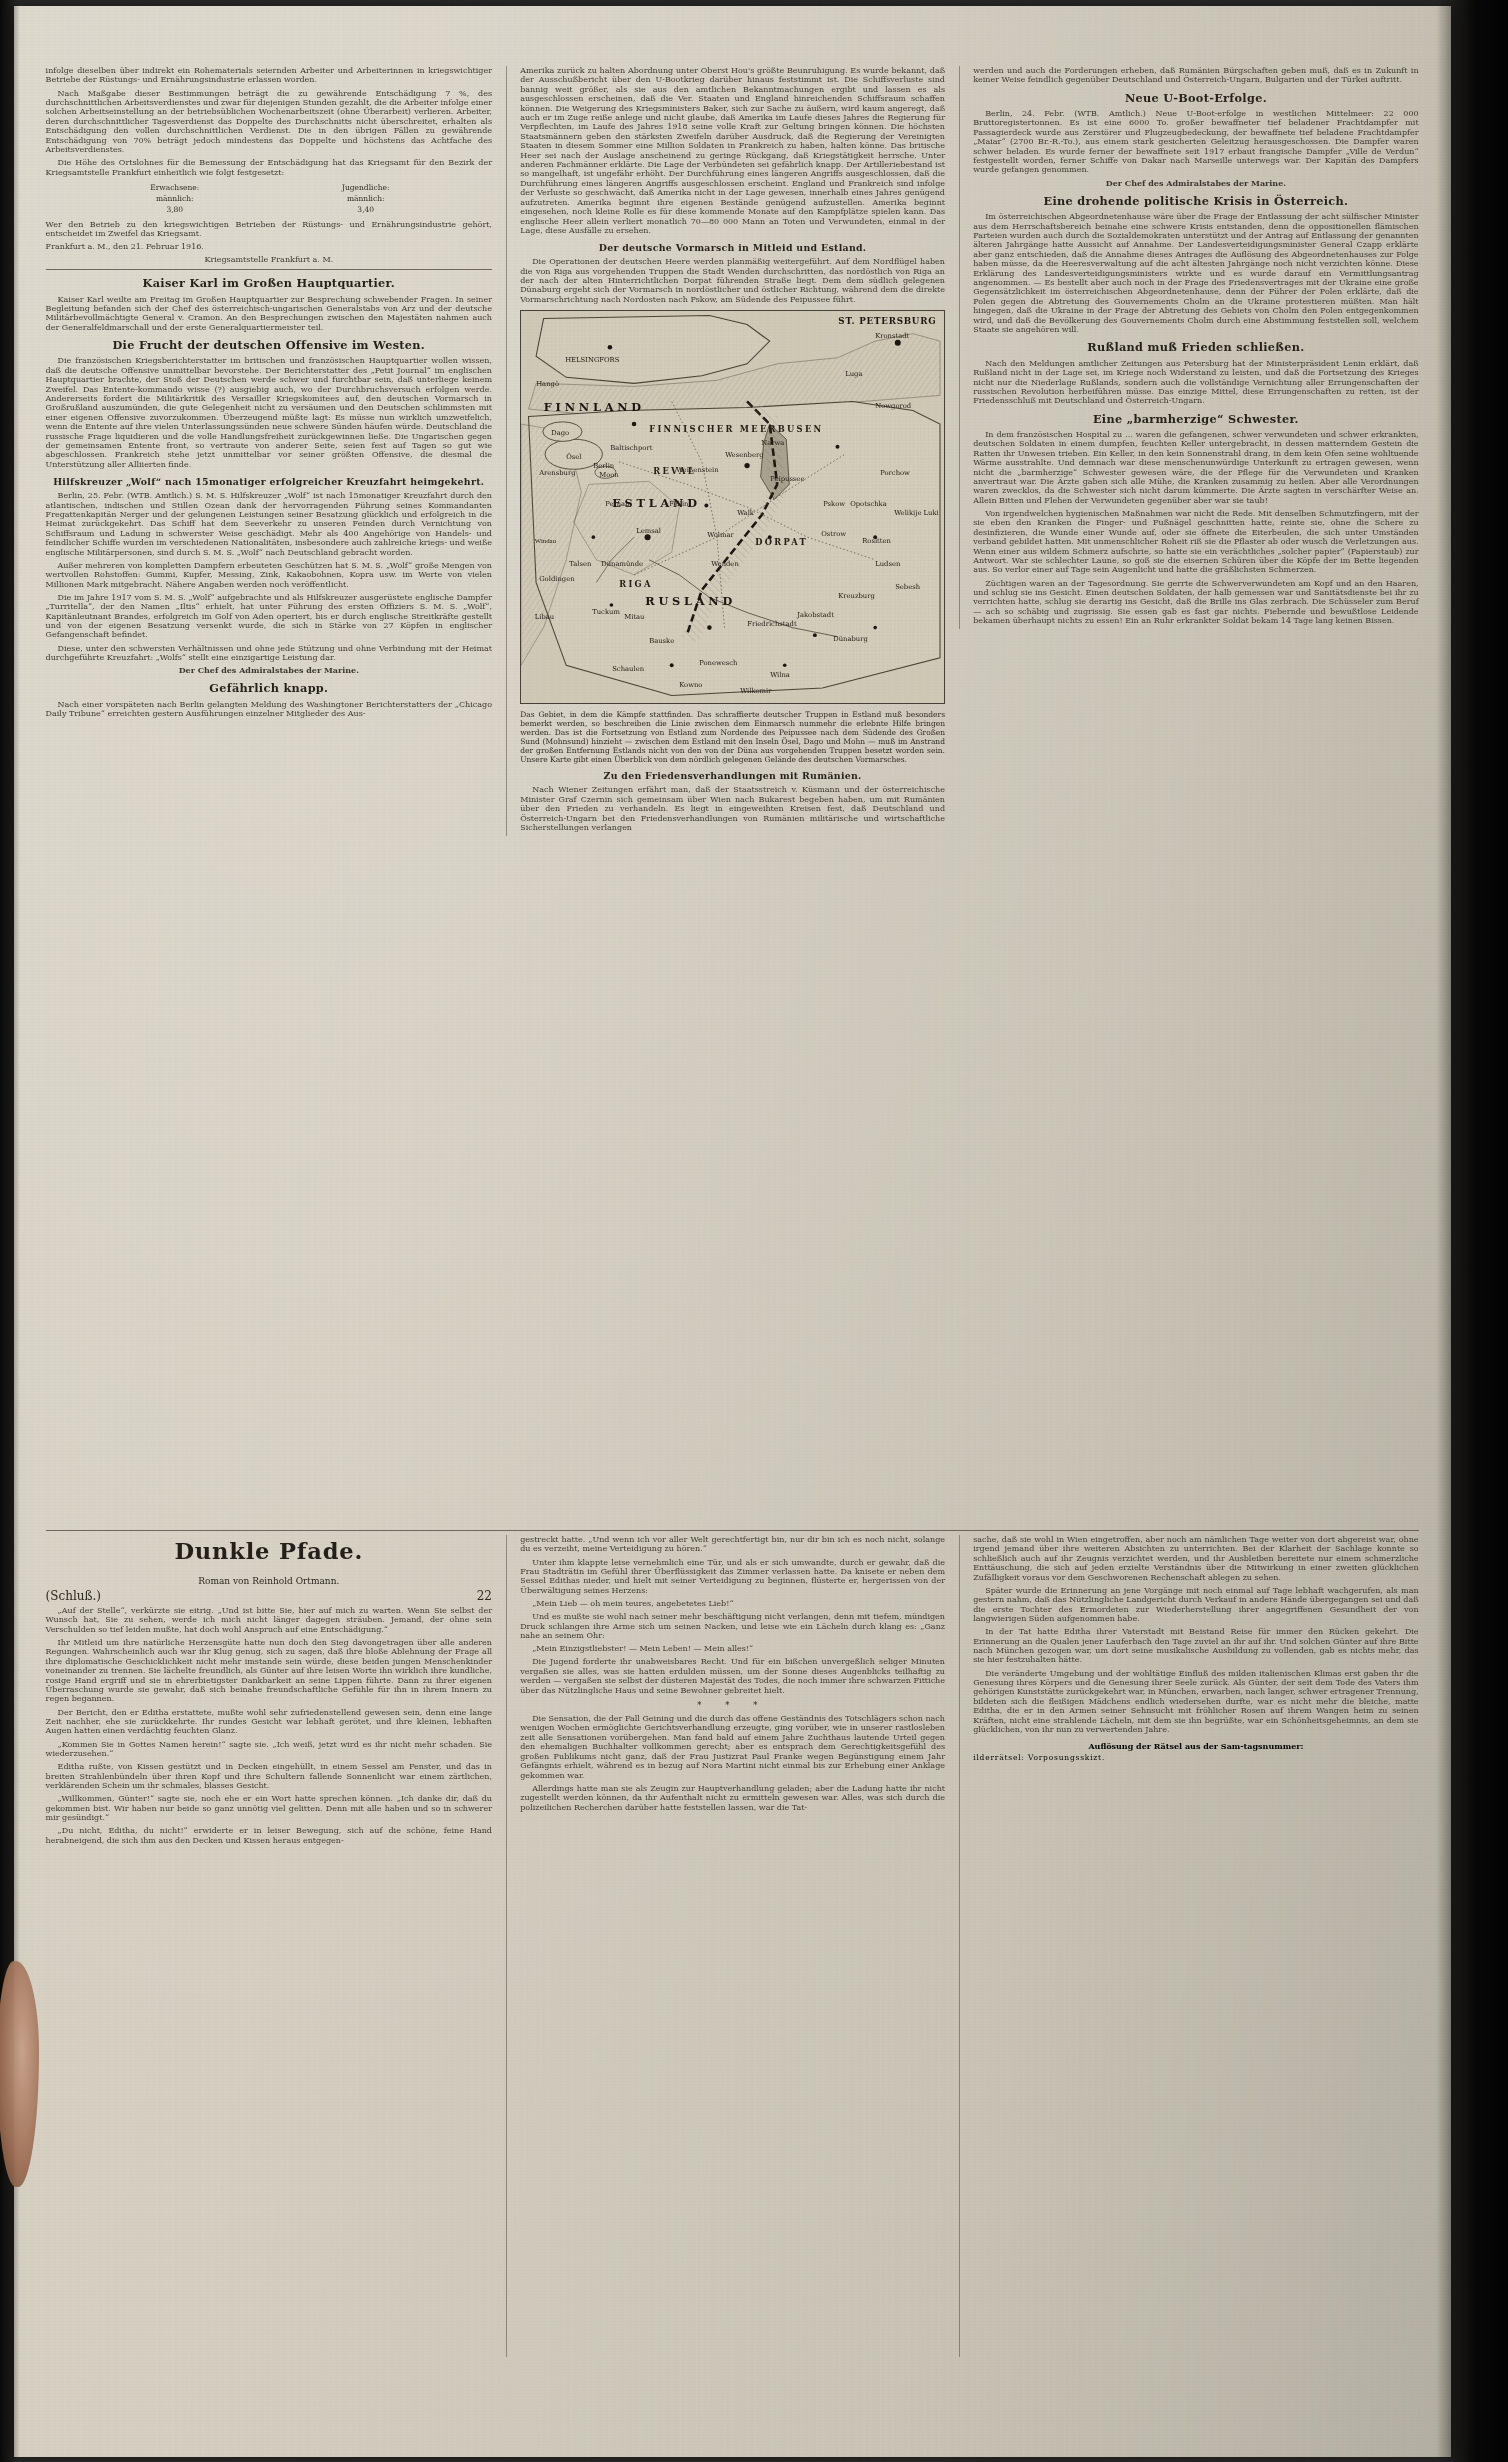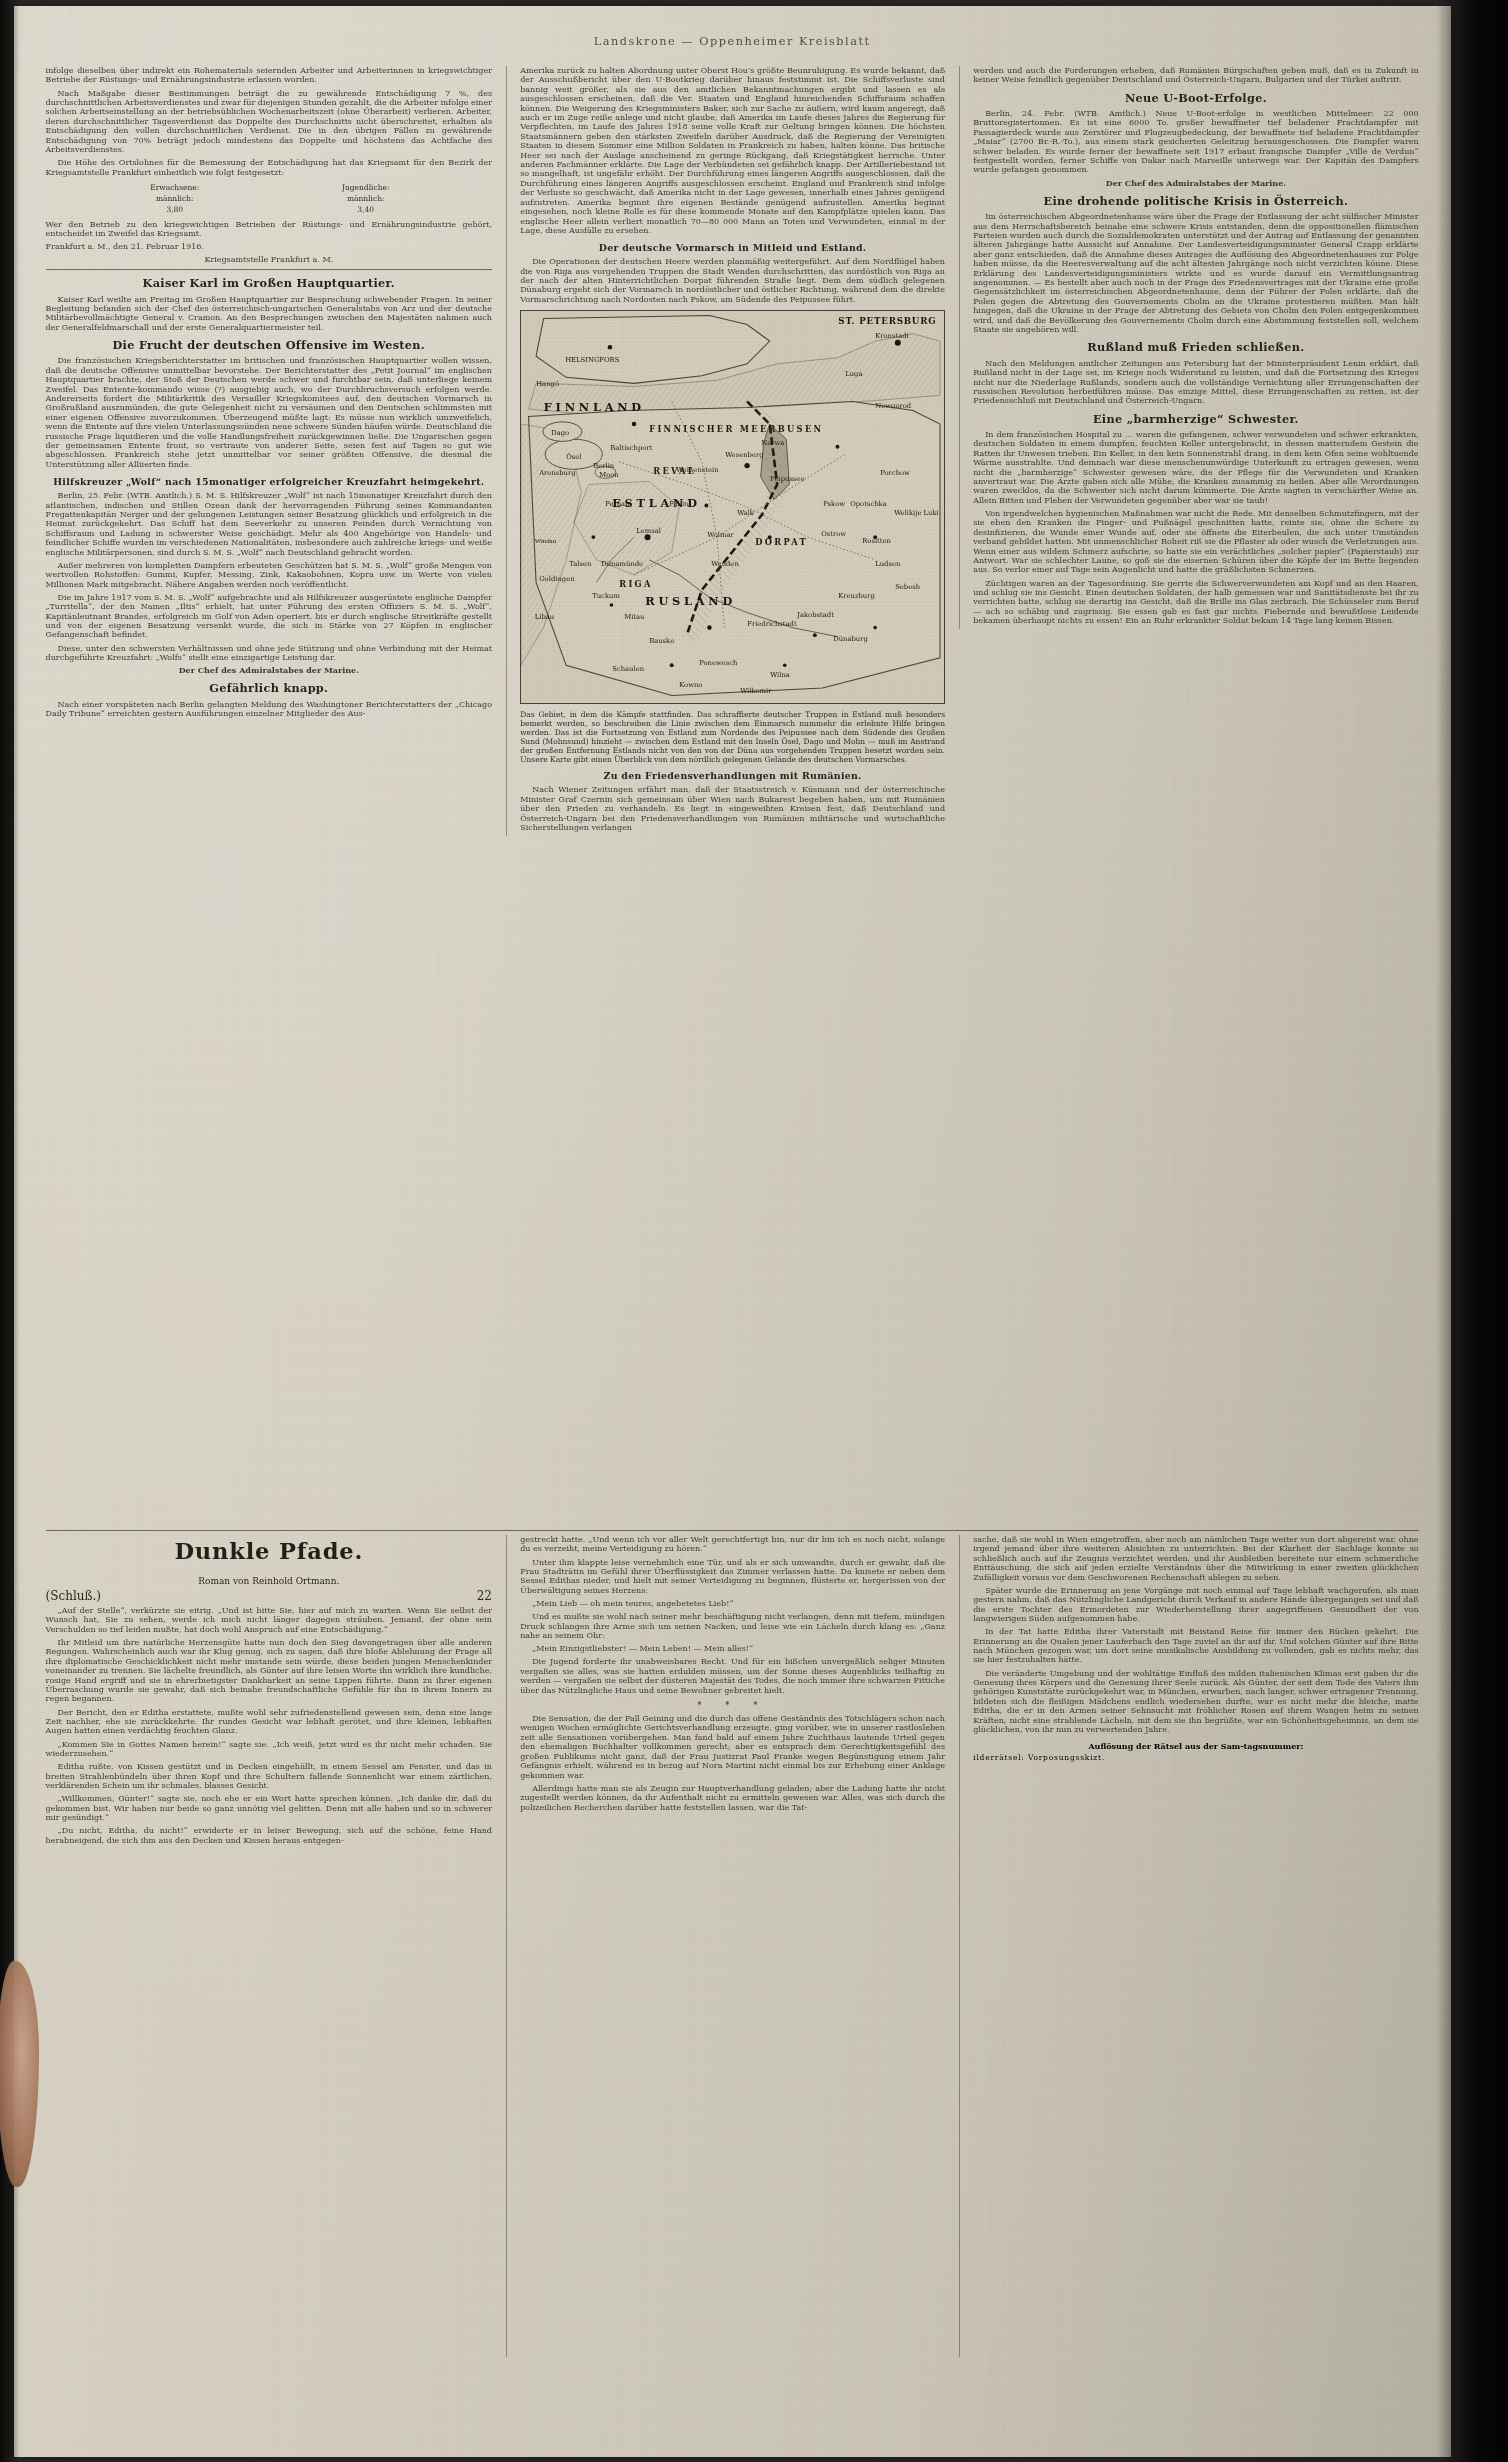--- a/index.html
+++ b/index.html
@@ -243,21 +243,20 @@
     mix-blend-mode: multiply;
     opacity: .55;
   }
 </style>
 </head>
 <body>
 
 <div id="page">
   <div id="paper">
 
-    <div class="masthead">Landskrone — Oppenheimer Kreisblatt</div>
 
     <div id="content">
 
       <div class="news-row">
 
         <div class="col col-1">
 
           <div class="p">infolge dieselben über indirekt ein Rohematerials seiernden Arbeiter und Arbeiterinnen in kriegswichtiger Betriebe der Rüstungs- und Ernährungsindustrie erlassen worden.</div>
           <div class="p indent">Nach Maßgabe dieser Bestimmungen beträgt die zu gewährende Entschädigung 7 %, des durchschnittlichen Arbeitsverdienstes und zwar für diejenigen Stunden gezahlt, die die Arbeiter infolge einer solchen Arbeitseinstellung an der betriebsüblichen Wochenarbeitszeit (ohne Überarbeit) verlieren. Arbeiter, deren durchschnittlicher Tagesverdienst das Doppelte des Durchschnitts nicht überschreitet, erhalten als Entschädigung den vollen durchschnittlichen Verdienst. Die in den übrigen Fällen zu gewährende Entschädigung von 70% beträgt jedoch mindestens das Doppelte und höchstens das Achtfache des Arbeitsverdienstes.</div>
           <div class="p indent">Die Höhe des Ortslohnes für die Bemessung der Entschädigung hat das Kriegsamt für den Bezirk der Kriegsamtstelle Frankfurt einheitlich wie folgt festgesetzt:</div>
@@ -410,21 +409,21 @@
             <div class="map-label" style="left:78px; top:160px;">Moon</div>
             <div class="map-label" style="left:204px; top:140px;">Wesenberg</div>
             <div class="map-label" style="left:155px; top:155px;">Weißenstein</div>
             <div class="map-label" style="left:72px; top:151px;">Berlin</div>
             <div class="map-label" style="left:226px; top:309px;">Friedrichstadt</div>
             <div class="map-label" style="left:276px; top:300px;">Jakobstadt</div>
             <div class="map-label" style="left:317px; top:281px;">Kreuzburg</div>
             <div class="map-label" style="left:354px; top:249px;">Ludsen</div>
             <div class="map-label" style="left:341px; top:226px;">Rositten</div>
             <div class="map-label" style="left:115px; top:216px;">Lemsal</div>
-            <div class="map-label" style="left:71px; top:281px;">Tuckum</div>
+            <div class="map-label" style="left:71px; top:297px;">Tuckum</div>
             <div class="map-label" style="left:18px; top:264px;">Goldingen</div>
             <div class="map-label" style="left:48px; top:249px;">Talsen</div>
             <div class="map-label" style="left:128px; top:326px;">Bauske</div>
             <div class="map-label" style="left:91px; top:354px;">Schaulen</div>
             <div class="map-label" style="left:178px; top:348px;">Ponewesch</div>
             <div class="map-label" style="left:219px; top:376px;">Wilkomir</div>
             <div class="map-label" style="left:354px; top:91px;">Nowgorod</div>
             <div class="map-label" style="left:324px; top:59px;">Luga</div>
             <div class="map-label" style="left:359px; top:158px;">Porchow</div>
             <div class="map-label" style="left:300px; top:219px;">Ostrow</div>

